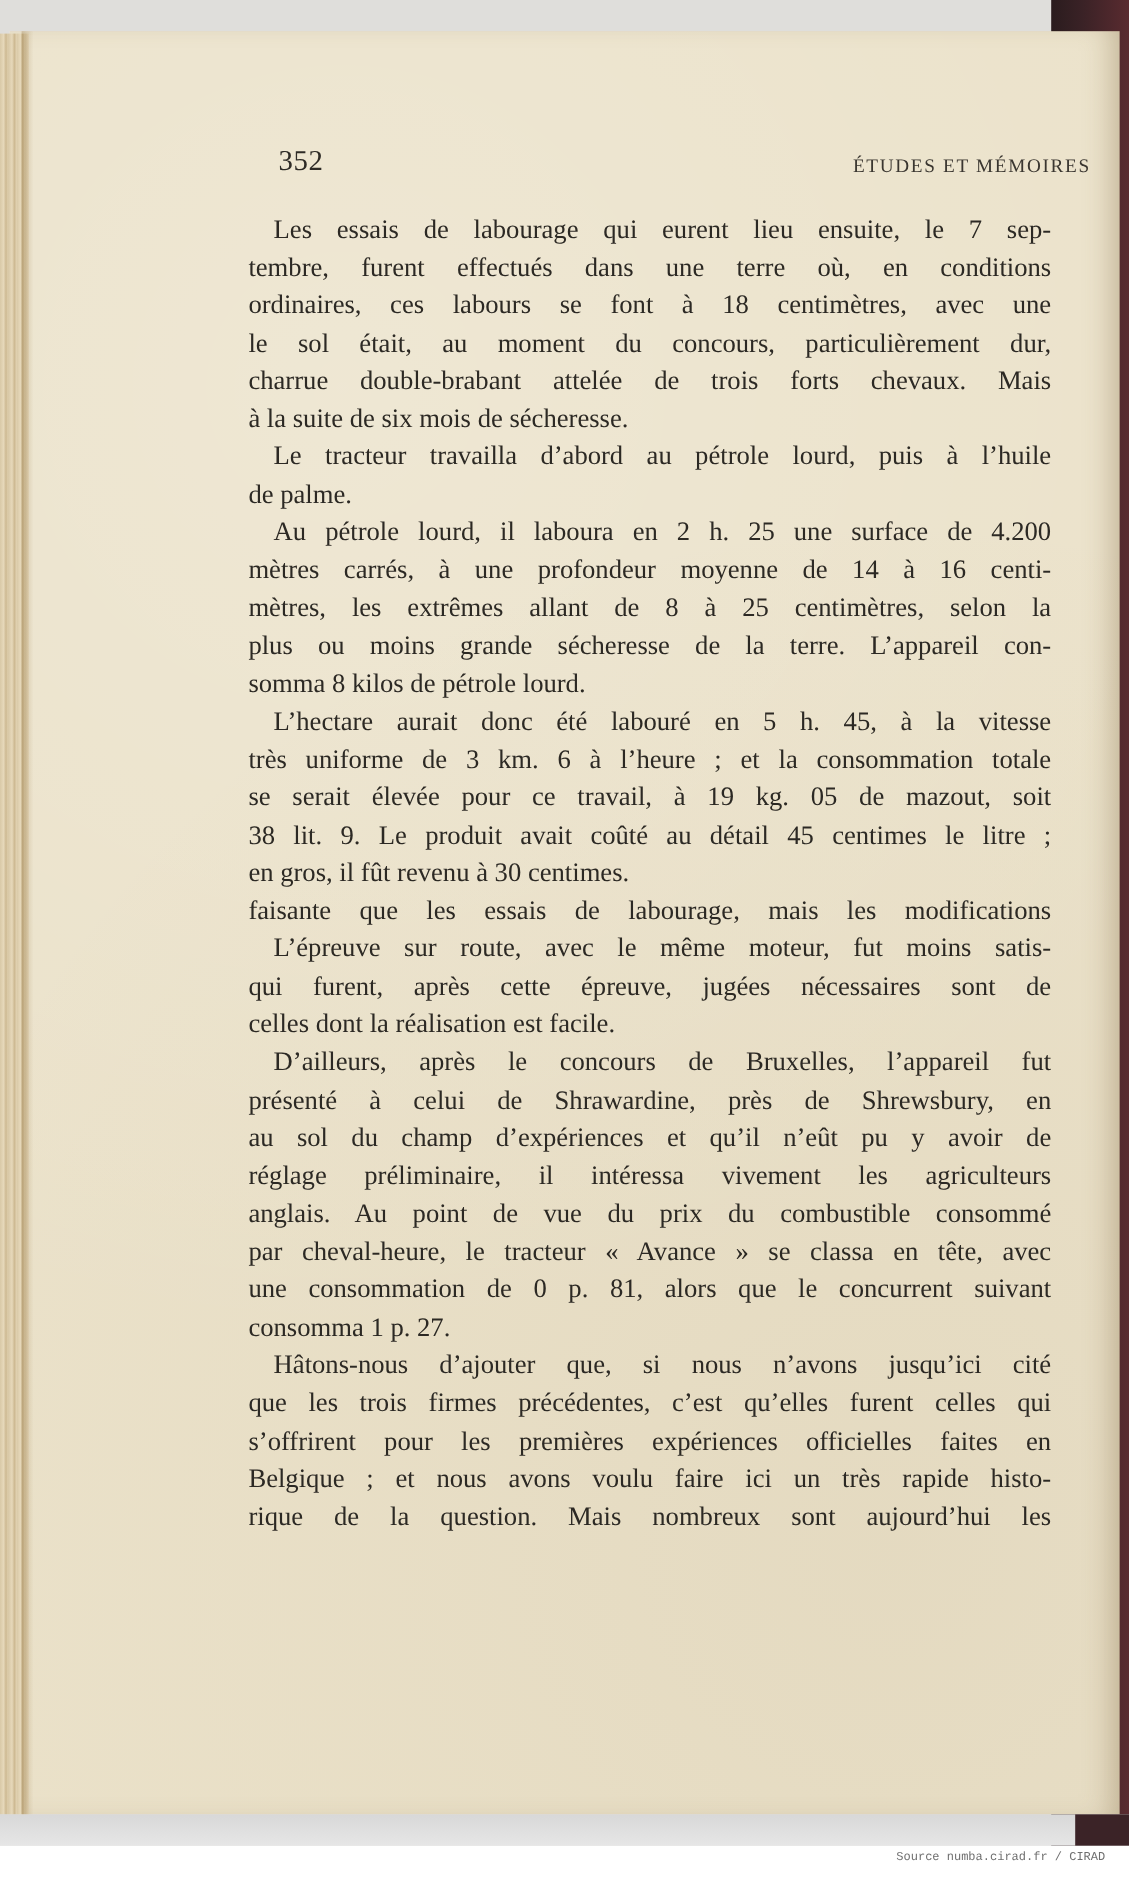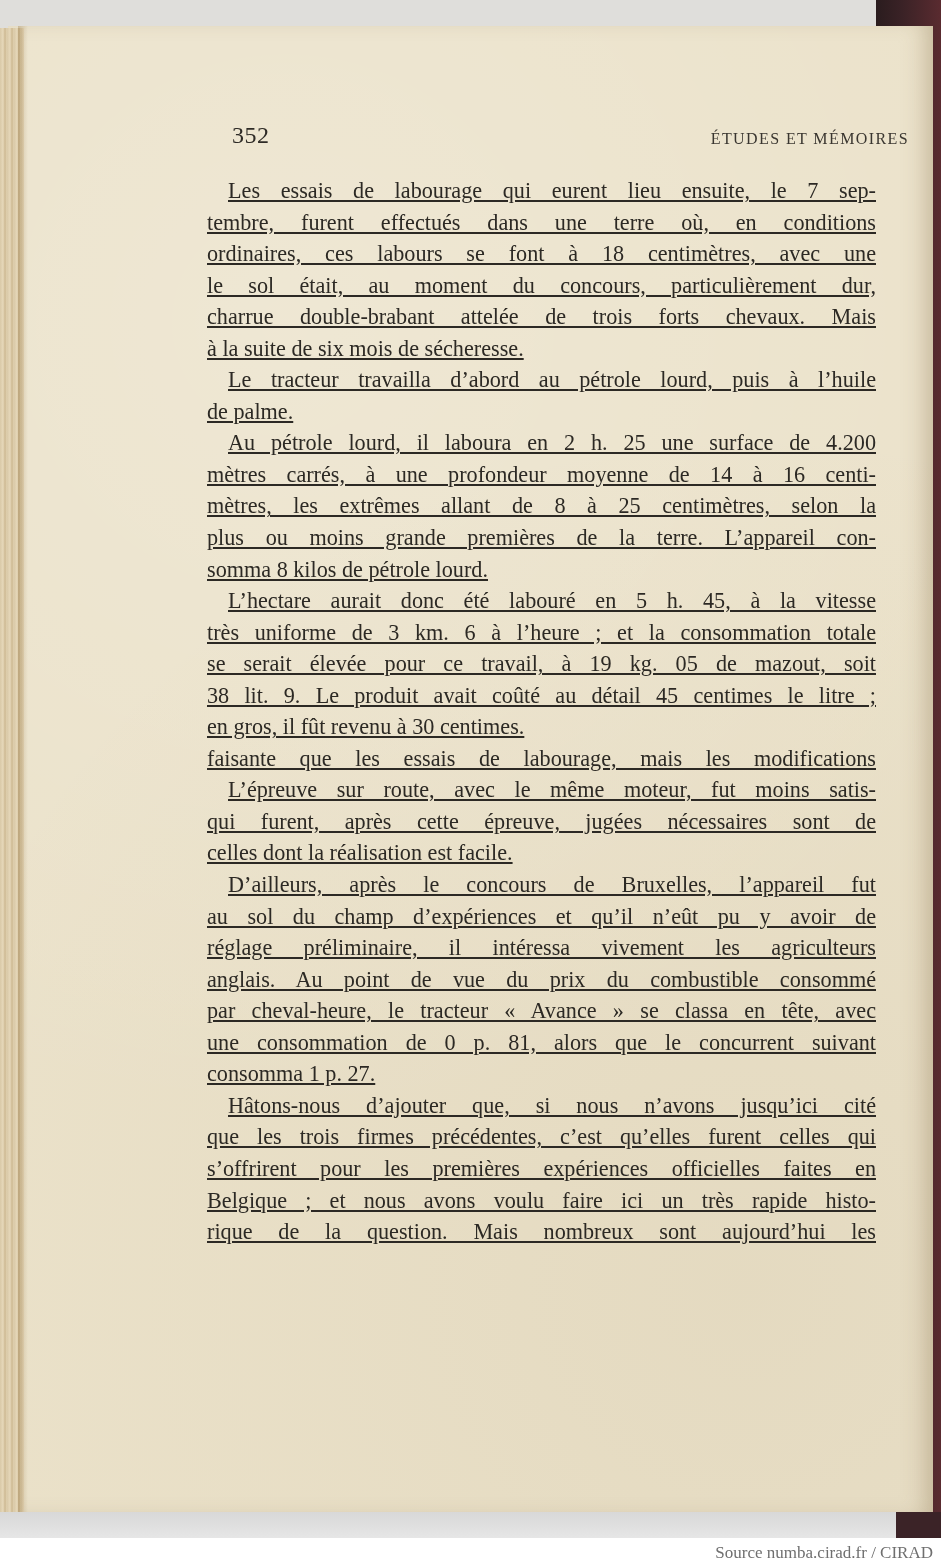--- a/index.html
+++ b/index.html
@@ -44,30 +44,29 @@
       font-size: 16px; letter-spacing: 1.4px; color: #3a3630;
       padding-left: 26px;
     }
     .text-block {
       position: absolute; left: 207px; top: 175px; width: 669px;
       color: #2c2924; font-size: 22.2px; line-height: 31.55px;
     }
     .para {
       margin: 0; text-align: justify; text-indent: 21px;
       hyphens: manual;
-      text-decoration: underline;
     }
     .para + .para { margin-top: 0; }
     .para .ln { display: block; text-align: justify; text-align-last: justify; white-space: nowrap; }
     .para .ln.last { text-align-last: left; }
     .para .ln.first { padding-left: 21px; }
     .para { text-indent: 0; }
     .caption {
-      position: absolute; right: 8px; top: 1543px;
-      font-family: Liberation Serif, serif; font-size: 17px; color: #6f6f6f;
+      position: absolute; right: 20px; top: 1543px;
+      font-family: Liberation Mono, monospace; font-size: 10px; color: #6f6f6f;
     }
     .bottom-strip {
       position: absolute; left: 0; top: 1512px; width: 941px; height: 26px;
       background: linear-gradient(180deg, #d8d8d8, #e6e6e6);
     }
     .bottom-cover {
       position: absolute; left: 896px; top: 1512px; width: 45px; height: 26px;
       background: #3b2327;
     }
   </style>
@@ -95,38 +94,39 @@
       <span class="ln last">à la suite de six mois de sécheresse.</span>
     </p>
     <p class="para">
       <span class="ln first">Le tracteur travailla d’abord au pétrole lourd, puis à l’huile</span>
       <span class="ln last">de palme.</span>
     </p>
     <p class="para">
       <span class="ln first">Au pétrole lourd, il laboura en 2 h. 25 une surface de 4.200</span>
       <span class="ln">mètres carrés, à une profondeur moyenne de 14 à 16 centi-</span>
       <span class="ln">mètres, les extrêmes allant de 8 à 25 centimètres, selon la</span>
-      <span class="ln">plus ou moins grande premières de la terre. L’appareil con-</span>
+      <span class="ln">plus ou moins grande sécheresse de la terre. L’appareil con-</span>
       <span class="ln last">somma 8 kilos de pétrole lourd.</span>
     </p>
     <p class="para">
       <span class="ln first">L’hectare aurait donc été labouré en 5 h. 45, à la vitesse</span>
       <span class="ln">très uniforme de 3 km. 6 à l’heure ; et la consommation totale</span>
       <span class="ln">se serait élevée pour ce travail, à 19 kg. 05 de mazout, soit</span>
       <span class="ln">38 lit. 9. Le produit avait coûté au détail 45 centimes le litre ;</span>
       <span class="ln last">en gros, il fût revenu à 30 centimes.</span>
     </p>
     <p class="para">
       <span class="ln">faisante que les essais de labourage, mais les modifications</span>
       <span class="ln first">L’épreuve sur route, avec le même moteur, fut moins satis-</span>
       <span class="ln">qui furent, après cette épreuve, jugées nécessaires sont de</span>
       <span class="ln last">celles dont la réalisation est facile.</span>
     </p>
     <p class="para">
       <span class="ln first">D’ailleurs, après le concours de Bruxelles, l’appareil fut</span>
+      <span class="ln">présenté à celui de Shrawardine, près de Shrewsbury, en</span>
       <span class="ln">au sol du champ d’expériences et qu’il n’eût pu y avoir de</span>
       <span class="ln">réglage préliminaire, il intéressa vivement les agriculteurs</span>
       <span class="ln">anglais. Au point de vue du prix du combustible consommé</span>
       <span class="ln">par cheval-heure, le tracteur « Avance » se classa en tête, avec</span>
       <span class="ln">une consommation de 0 p. 81, alors que le concurrent suivant</span>
       <span class="ln last">consomma 1 p. 27.</span>
     </p>
     <p class="para">
       <span class="ln first">Hâtons-nous d’ajouter que, si nous n’avons jusqu’ici cité</span>
       <span class="ln">que les trois firmes précédentes, c’est qu’elles furent celles qui</span>

